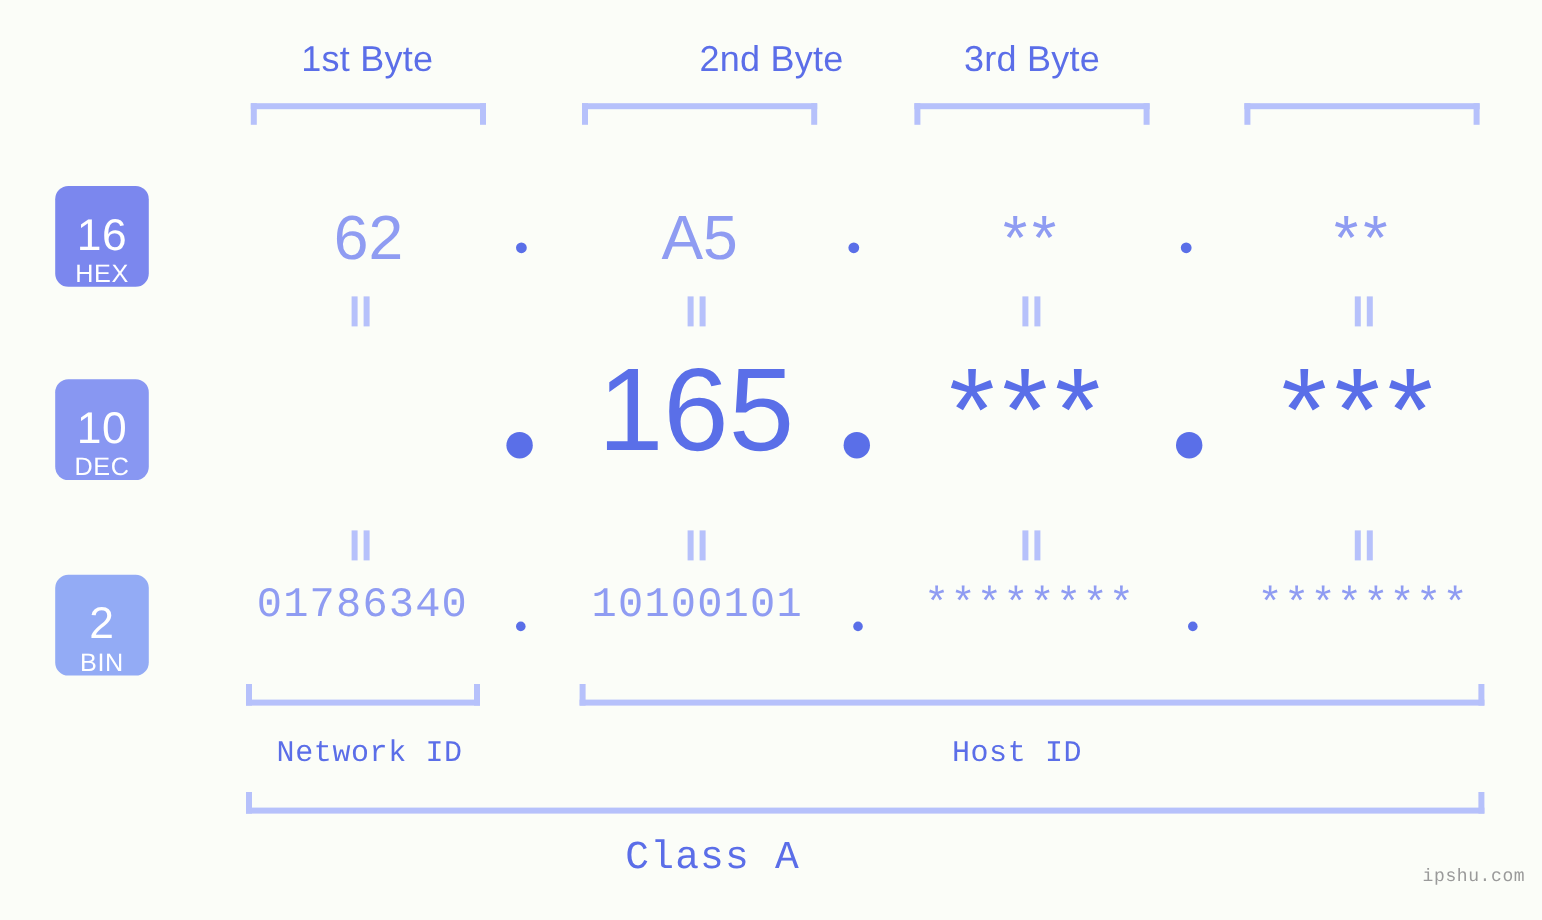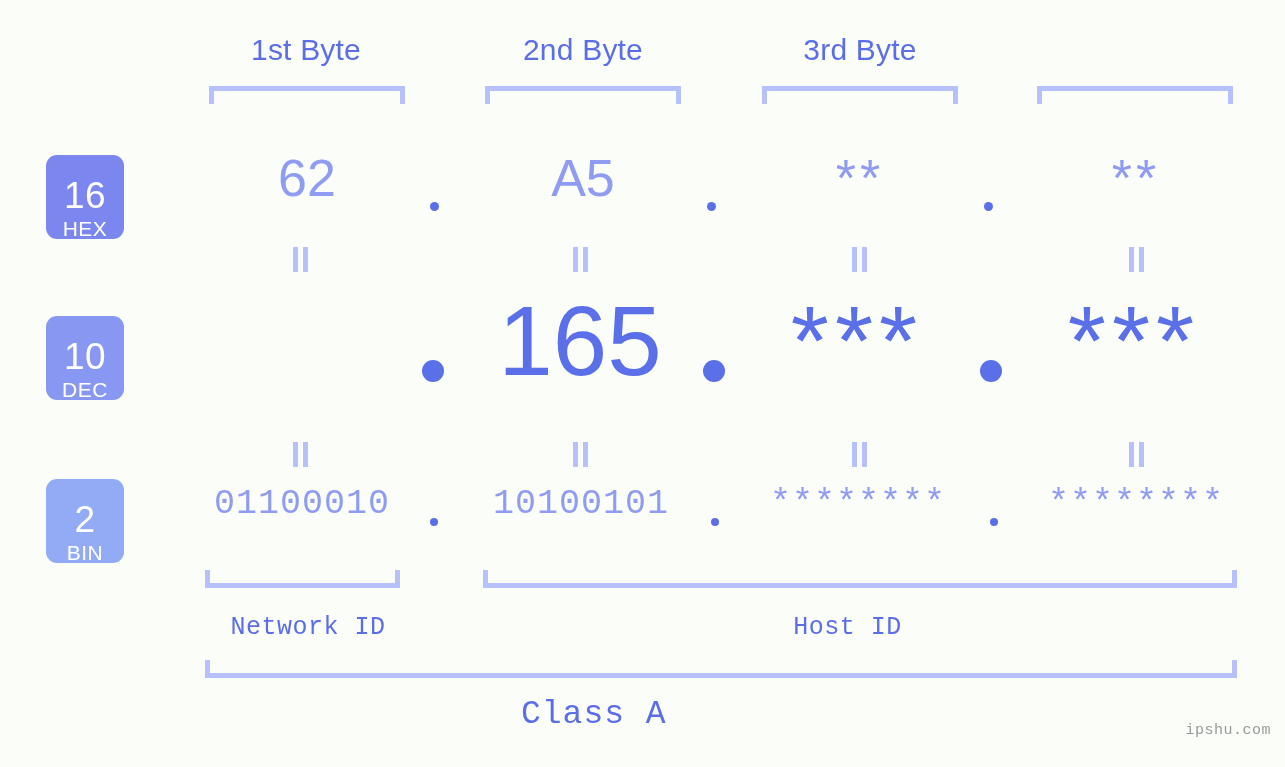--- a/index.html
+++ b/index.html
@@ -90,20 +90,21 @@
     position: absolute;
     text-align: center;
     white-space: nowrap;
   }
 
   .hex-val {
     font-size: 52px;
     color: #8f9cf2;
     font-family: "Liberation Sans", sans-serif;
     line-height: 1;
+    margin-top: 21px;
   }
   .hex-val.masked { letter-spacing: 4px; }
 
   .dec-val {
     font-size: 98px;
     color: #5a6fe8;
     font-family: "Liberation Sans", sans-serif;
     line-height: 1;
   }
   .dec-val.masked { letter-spacing: 6px; }
@@ -171,21 +172,21 @@
     font-family: "Liberation Mono", monospace;
     letter-spacing: 0.5px;
   }
 </style>
 </head>
 <body style="background: rgb(251, 253, 248);">
 
 <div id="stage">
 
   <div class="byte-header" style="left:186px; width:240px;">1st Byte</div>
-  <div class="byte-header" style="left:463px; width:240px;">2nd Byte</div>
+  <div class="byte-header" style="left:463px; width:240px;text-align:right;">2nd Byte</div>
   <div class="byte-header" style="left:740px; width:240px;">3rd Byte</div>
 
   <div class="bracket-top" style="left:209px;  top:86px; width:196px;"></div>
   <div class="bracket-top" style="left:485px;  top:86px; width:196px;"></div>
   <div class="bracket-top" style="left:762px;  top:86px; width:196px;"></div>
   <div class="bracket-top" style="left:1037px; top:86px; width:196px;"></div>
 
   <div class="badge" style="top: 155px; background: rgb(123, 135, 238);">
     <span class="num">16</span>
     <span class="unit">HEX</span>
@@ -246,21 +247,21 @@
   <div class="eqmark" style="left:852px; top:442px;">
       <span></span>
       <span></span>
     </div>
   <div class="eqmark" style="left:1129px; top:442px;">
       <span></span>
       <span></span>
     </div>
 
   <div class="row-bin">
-    <div class="cell bin-val" style="left:182px; top:0; width:240px;">01100010</div>
+    <div class="cell bin-val" style="left:182px; top:0; width:240px;">01786340</div>
     <div class="dot dot-bin" style="left:430px; top:31px;"></div>
     <div class="cell bin-val" style="left:461px; top:0; width:240px;">10100101</div>
     <div class="dot dot-bin" style="left:711px; top:31px;"></div>
     <div class="cell bin-val" style="left:738px; top:0; width:240px;">********</div>
     <div class="dot dot-bin" style="left:990px; top:31px;"></div>
     <div class="cell bin-val" style="left:1016px; top:0; width:240px;">********</div>
   </div>
 
   <div class="bracket-bottom" style="left:205px; top:570px; width:195px;"></div>
   <div class="bracket-bottom" style="left:483px; top:570px; width:754px;"></div>

